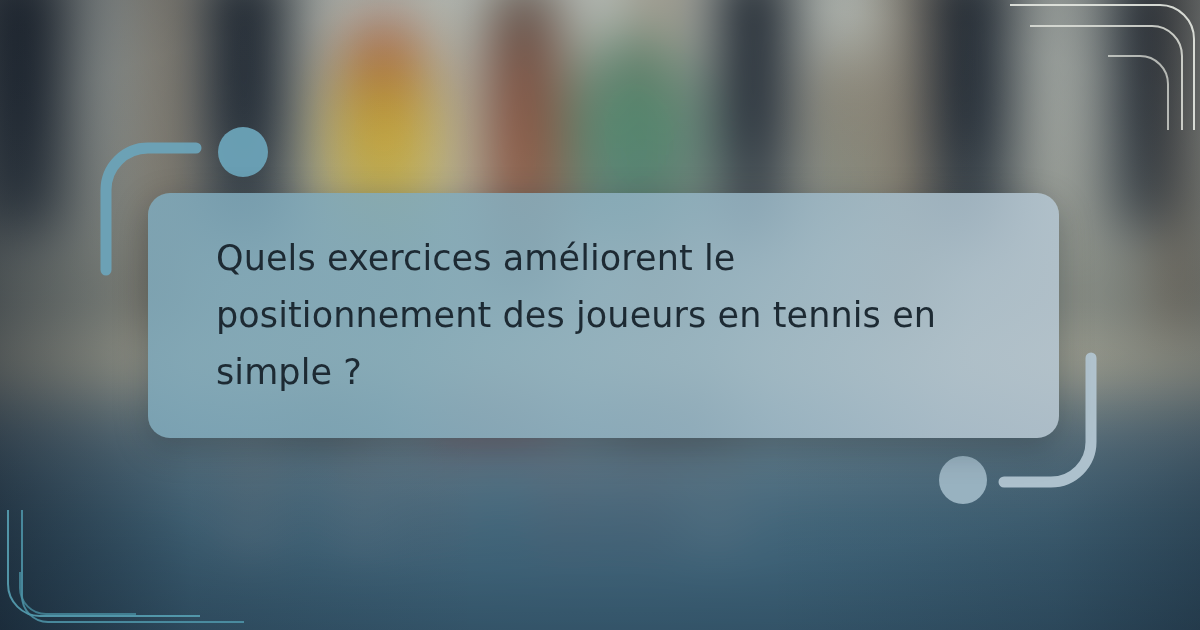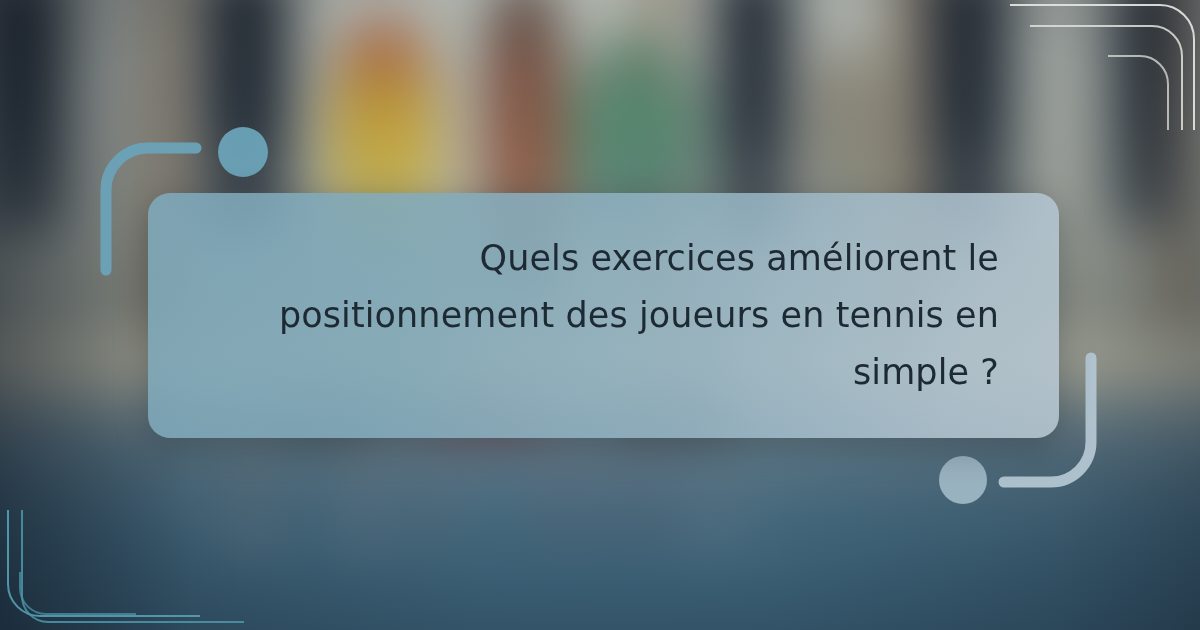--- a/index.html
+++ b/index.html
@@ -133,23 +133,23 @@
       rgba(176,195,207,0.88) 88%,
       rgba(183,199,210,0.88) 100%);
     box-shadow: 0 10px 34px rgba(8,16,26,0.30);
     display: flex;
     align-items: center;
     justify-content: center;
     padding: 0 56px;
     box-sizing: border-box;
   }
   .card-text {
-    margin: 4px;
+    margin: 12px;
     width: 100%;
-    text-align: right;
+    text-align: left;
     color: #1d2a33;
     font-size: 35px;
     line-height: 1.62;
     font-weight: 400;
     letter-spacing: 0.1px;
   }
 </style>
 </head>
 <body>
 

